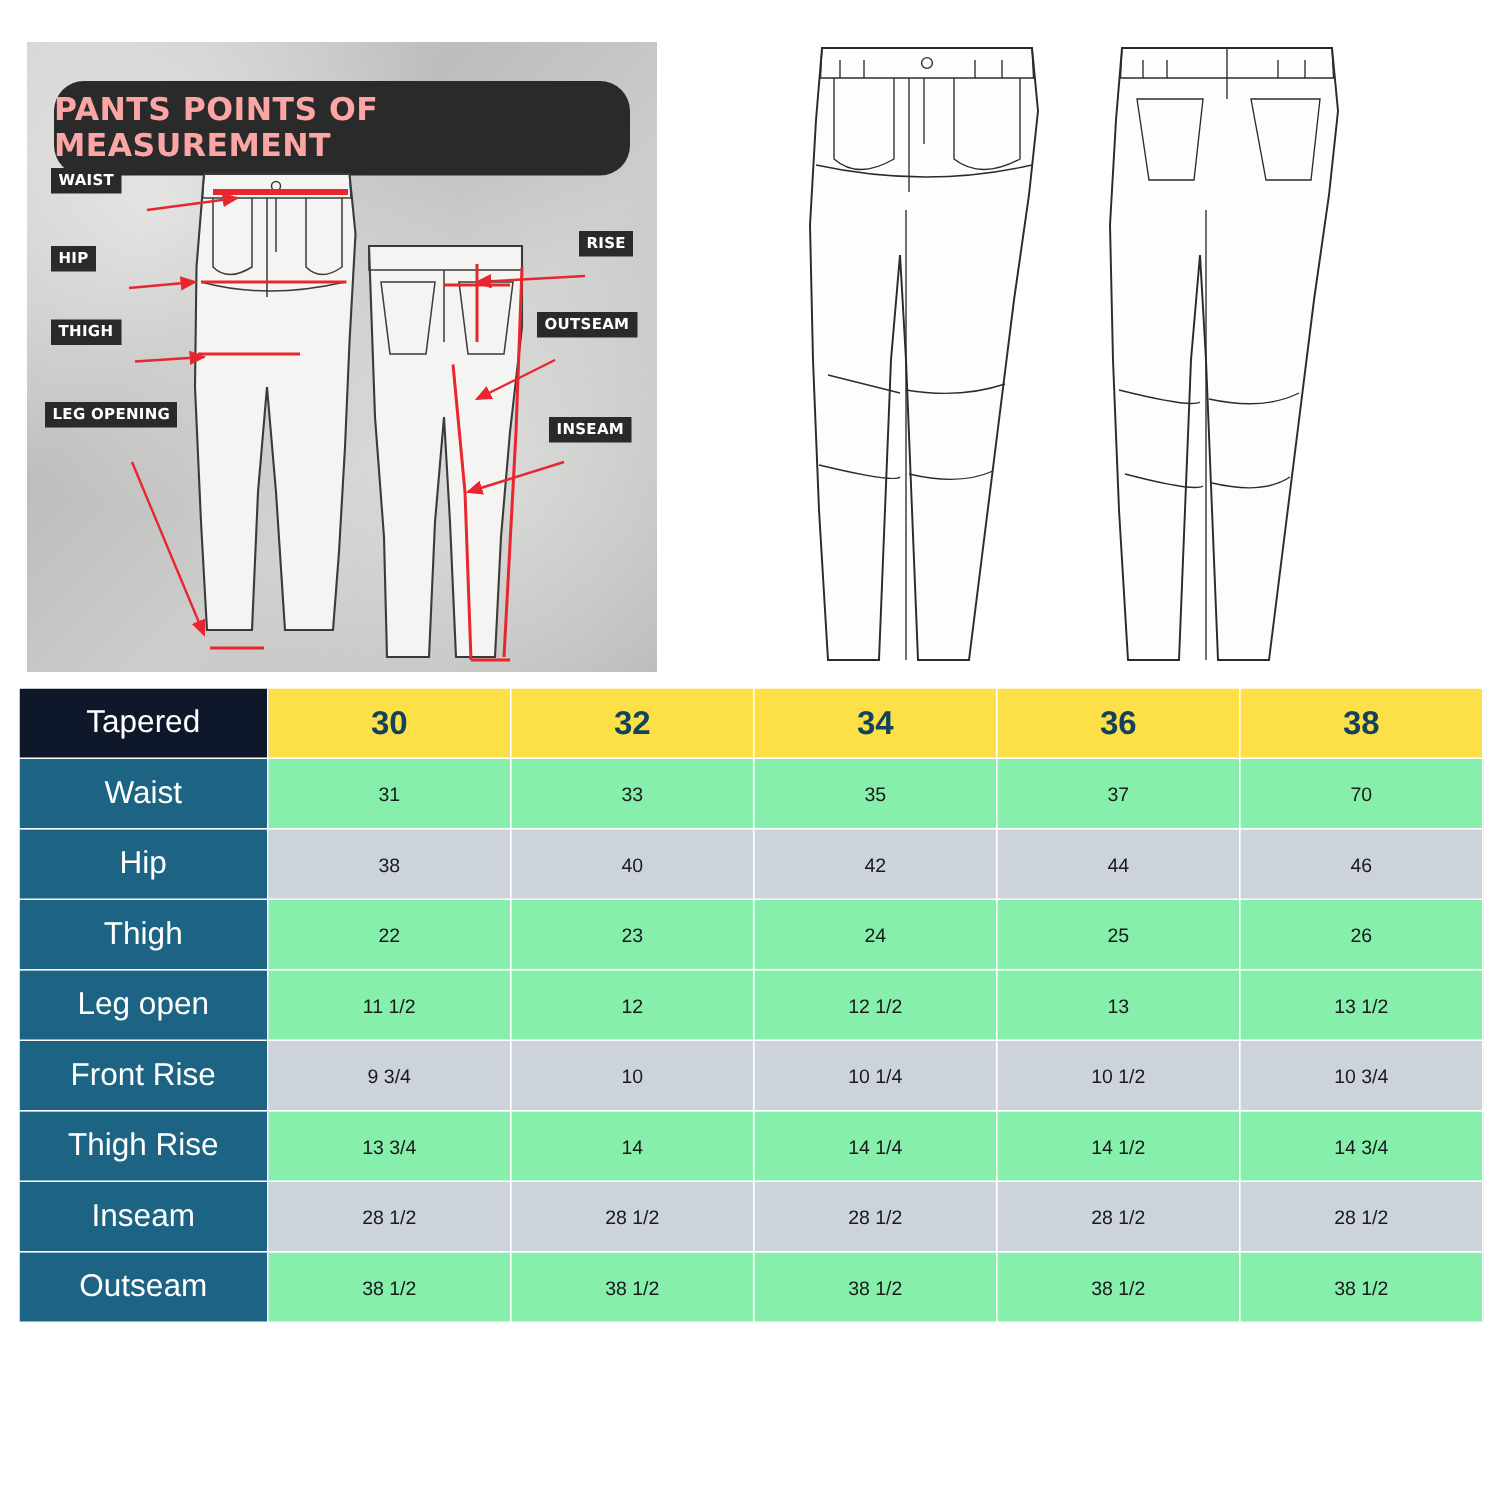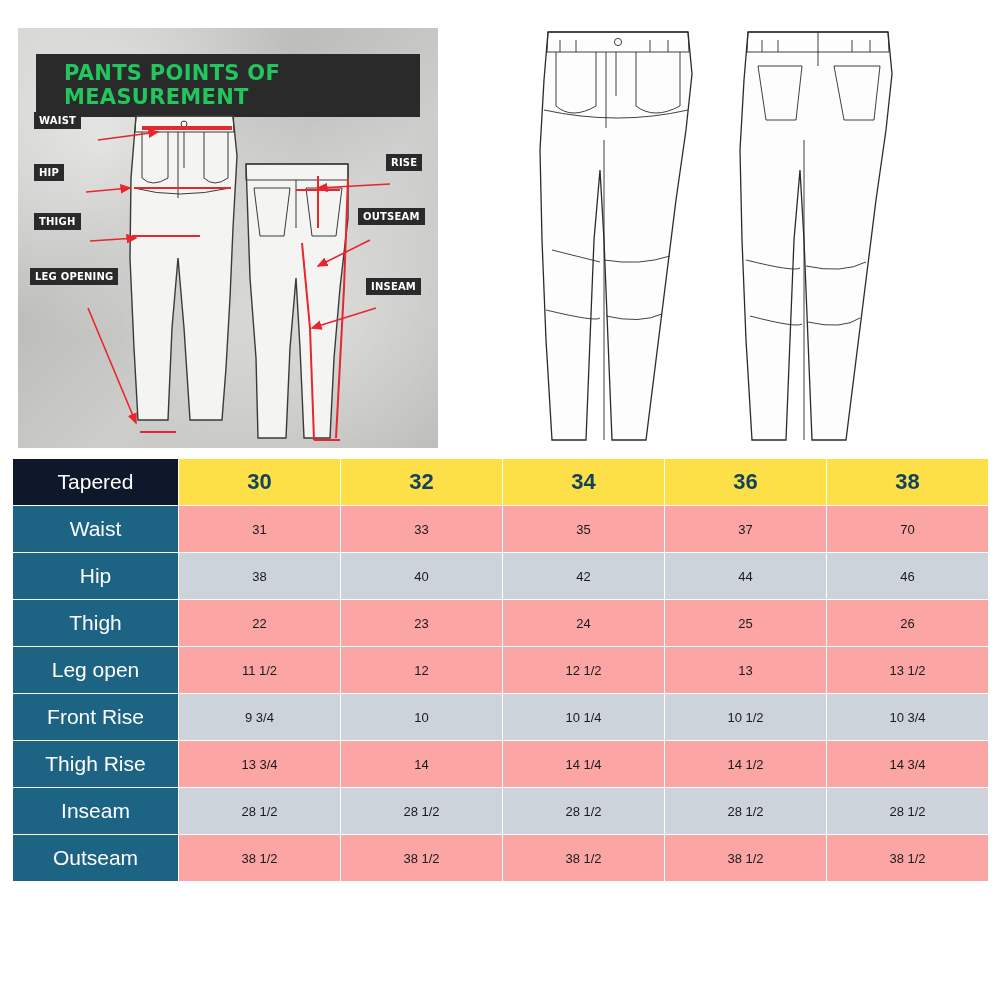--- a/index.html
+++ b/index.html
@@ -40,27 +40,28 @@
       radial-gradient(circle at 75% 70%, rgba(255,255,255,0.35), rgba(255,255,255,0) 50%),
       linear-gradient(135deg, #cfcfcd 0%, #bdbdbb 35%, #cdcdcb 60%, #b7b7b5 100%);
     overflow: hidden;
   }
   .diagram-title {
     position: absolute;
     left: 18px;
     top: 26px;
     width: 384px;
     background: #2a2a2a;
-    color: #22c55e;
+    color: #fca5a5;
     font-family: "DejaVu Sans", sans-serif;
     font-weight: bold;
     font-size: 21px;
     letter-spacing: 0.3px;
-    padding: 7px 8px 8px 28px;
+    padding: 7px 8px 8px 0;
     box-sizing: border-box;
+    border-radius: 20px;
   }
   .diag-label {
     position: absolute;
     background: #2a2a2a;
     color: #ffffff;
     font-family: "DejaVu Sans", sans-serif;
     font-weight: bold;
     font-size: 10px;
     letter-spacing: 0.2px;
     padding: 3px 5px;
@@ -124,21 +125,21 @@
     color: #ffffff;
     font-size: 21px;
     text-align: left;
     padding-left: 10px;
     font-weight: normal;
   }
   .cell {
     font-size: 13px;
     color: #1a1a1a;
   }
-  tr.odd .cell { background: #fca5a5; margin-top: 11px; }
+  tr.odd .cell { background: #86efac; margin-top: 11px; }
   tr.even .cell { background: #ccd3da; }
 </style>
 </head>
 <body>
 
 <div class="page">
 
   <div class="illustration-area">
 
     <div class="diagram-panel">

